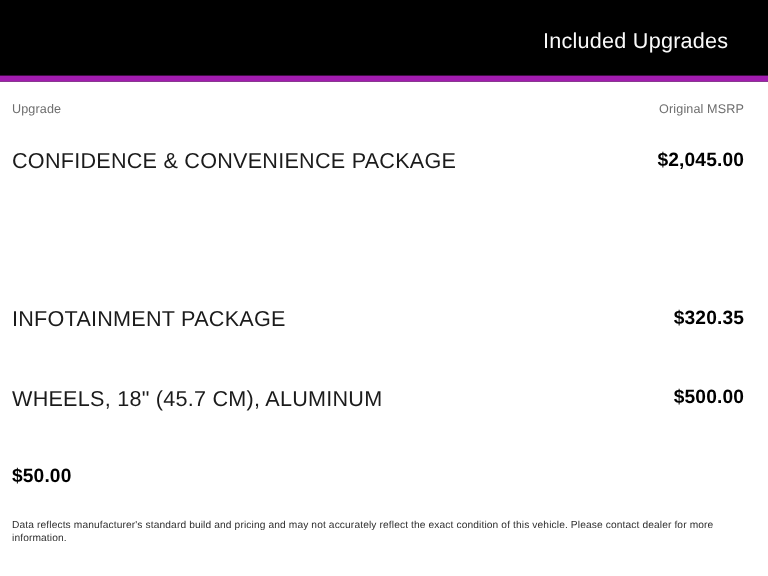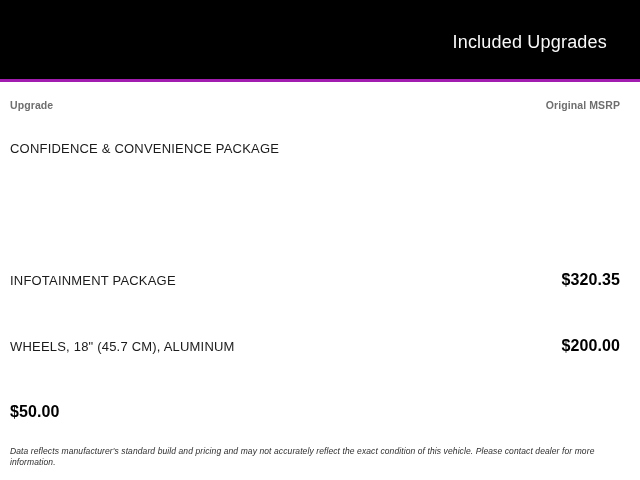--- a/index.html
+++ b/index.html
@@ -5,23 +5,23 @@
   * { margin: 0; padding: 0; box-sizing: border-box; }
   html, body {
     width: 640px; height: 480px;
     background: #ffffff;
     font-family: "Liberation Sans", "DejaVu Sans", sans-serif;
     overflow: hidden;
   }
   .panel { width: 640px; height: 480px; background: #ffffff; }
 
   .header-bar {
-    height: 82px;
+    height: 68px;
     background: #000000;
-    border-bottom: 3px solid #a21caf;
+    border-bottom: 5px solid #a21caf;
     display: flex;
     align-items: center;
     justify-content: flex-end;
     padding: 6px 33px 0 0;
   }
   .header-title {
     color: #fafafa;
     font-size: 18px;
     font-weight: 400;
     letter-spacing: 0.2px;
@@ -33,45 +33,43 @@
     margin-top: 13px;
     height: 20px;
     display: flex;
     align-items: center;
     justify-content: space-between;
   }
   .colheader span {
     font-size: 10.5px;
     color: #6e6e6e;
     letter-spacing: 0.1px;
-    font-weight: bold;
   }
 
   .row {
     height: 66px;
     display: flex;
     align-items: center;
     justify-content: space-between;
   }
   .row .label {
-    font-size: 13px;
+    font-size: 18px;
     color: #1b1b1b;
     letter-spacing: 0.2px;
   }
   .row .price {
     font-size: 16px;
     font-weight: 700;
     color: #000000;
     letter-spacing: 0.1px;
   }
 
   .disclaimer {
     margin-top: 1px;
     font-size: 8.5px;
-    font-style: italic;
     color: #2e2e2e;
     letter-spacing: 0.1px;
     line-height: 11px;
   }
 </style>
 </head>
 <body>
 
 <div class="panel">
 
@@ -82,33 +80,34 @@
   <div class="content">
 
     <div class="colheader">
       <span>Upgrade</span>
       <span>Original MSRP</span>
     </div>
 
     <div id="rows">
   <div class="row">
     <span class="label">CONFIDENCE &amp; CONVENIENCE PACKAGE</span>
+    <span class="price">$2,045.00</span>
   </div>
 
   <div class="row">
   </div>
 
   <div class="row">
     <span class="label">INFOTAINMENT PACKAGE</span>
     <span class="price">$320.35</span>
   </div>
 
   <div class="row">
     <span class="label">WHEELS, 18" (45.7 CM), ALUMINUM</span>
-    <span class="price">$200.00</span>
+    <span class="price">$500.00</span>
   </div>
 
   <div class="row">
     <span class="price">$50.00</span>
   </div>
 </div>
 
     <p class="disclaimer">Data reflects manufacturer's standard build and pricing and may not accurately reflect the exact condition of this vehicle. Please contact dealer for more information.</p>
 
   </div>

